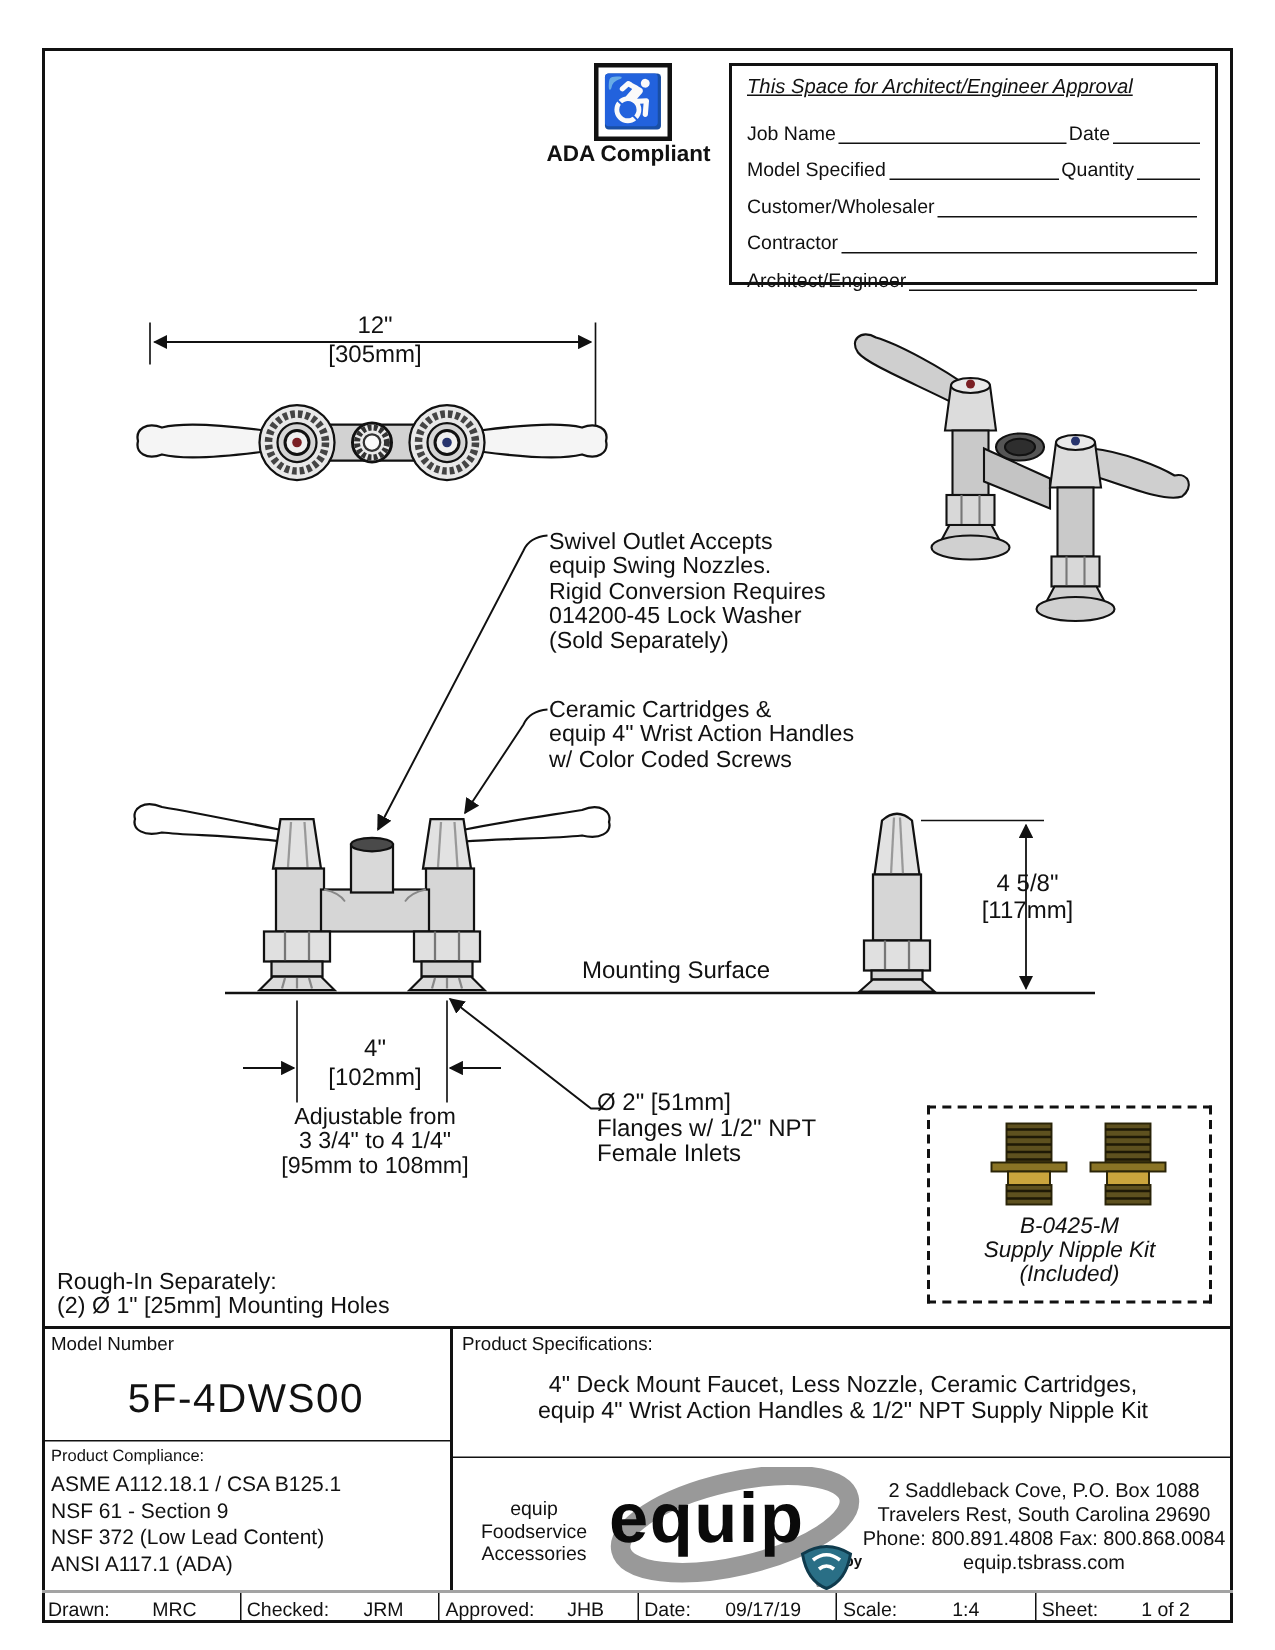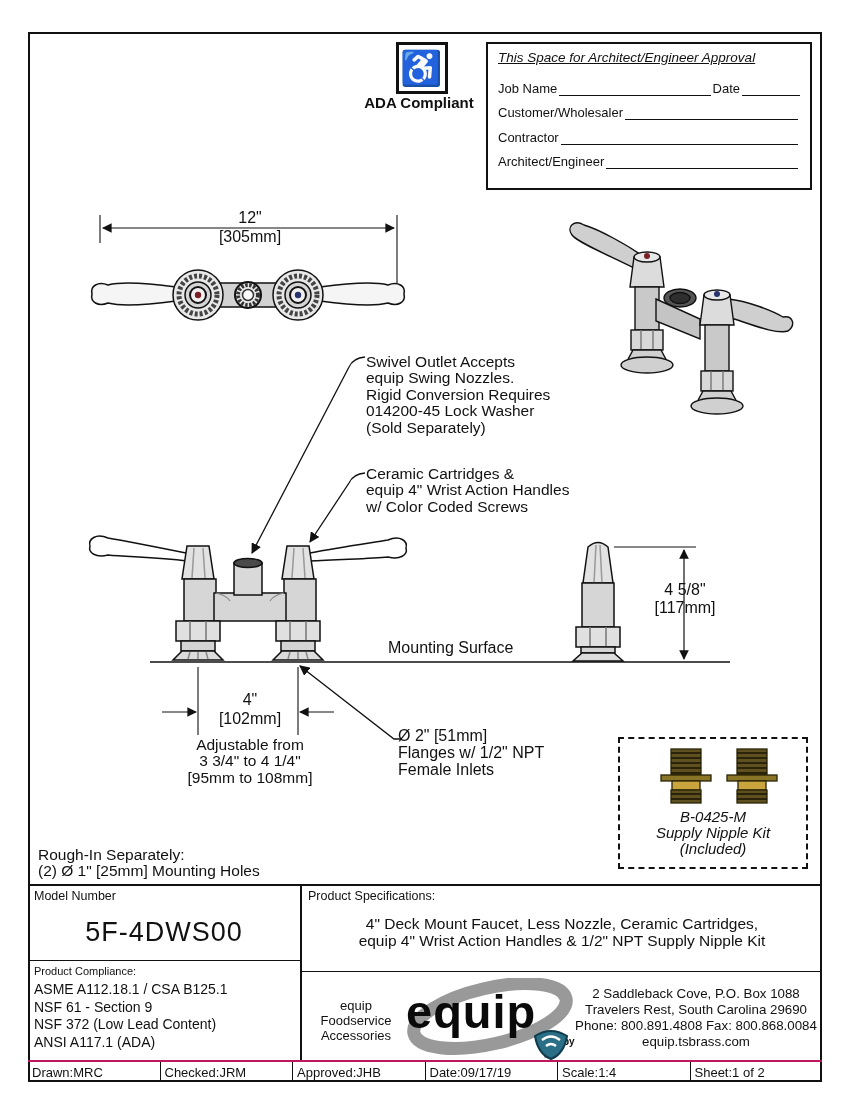--- a/index.html
+++ b/index.html
@@ -28,26 +28,26 @@
   .kit{position:absolute;left:618px;top:737px;width:190px;height:132px;border:2.5px dashed #111;
     box-sizing:border-box;text-align:center;font-style:italic;}
   .kit .ktxt{font-size:15px;line-height:16px;}
   
   .tb-line{position:absolute;background:#111;}
   .leftcol{position:absolute;left:28px;top:886px;width:274px;height:174px;border-right:2px solid #111;box-sizing:border-box;}
   .rightcol{position:absolute;left:302px;top:886px;width:520px;height:174px;box-sizing:border-box;}
   .model-big{font-size:27px;letter-spacing:1px;text-align:center;margin-top:14px;}
   .comp-list{font-size:14px;line-height:17.6px;padding:2px 0 0 6px;}
   .spec-lines{font-size:15.5px;line-height:16.5px;text-align:center;margin-top:13px;}
-  .footer-row{position:absolute;left:28px;top:1060px;width:794px;height:22px;border-top:2px solid #be185d;
+  .footer-row{position:absolute;left:28px;top:1060px;width:794px;height:22px;border-top:2px solid #a3a3a3;
     display:flex;box-sizing:border-box;}
   .fcell{flex:1;display:flex;align-items:center;border-right:1.5px solid #111;font-size:13px;}
   .fcell:last-child{border-right:none;}
   .fcell .fl{padding-left:4px;}
-  .fcell .fv{flex:1;text-align:left;}
+  .fcell .fv{flex:1;text-align:center;}
   .brand-small{position:absolute;left:310px;top:998px;width:92px;text-align:center;font-size:13px;line-height:15px;}
   .addr{position:absolute;left:572px;top:986px;width:248px;text-align:center;font-size:13.3px;line-height:16px;}
   .logo-word{position:absolute;left:406px;top:984px;font-size:47px;font-weight:bold;letter-spacing:1px;color:#0a0a0a;}
   .logo-by{position:absolute;left:519px;top:1036px;font-size:10px;font-weight:bold;margin-left:44px;}
 </style>
 </head>
 <body>
 
 <div class="sheet">
   <div class="frame"></div>
@@ -57,20 +57,26 @@
   </div>
   <div class="ada-label">ADA Compliant</div>
 
   <div class="approval">
     <div class="title">This Space for Architect/Engineer Approval</div>
     <div class="arow">
       <span>Job Name</span>
       <span class="fline"></span>
       <span>Date</span>
       <span class="fshort" style="width:58px;"></span>
+    </div>
+    <div class="arow">
+      <span>Model Specified</span>
+      <span class="fline"></span>
+      <span>Quantity</span>
+      <span class="fshort" style="width:42px;"></span>
     </div>
     <div class="arow">
       <span>Customer/Wholesaler</span>
       <span class="fline"></span>
     </div>
     <div class="arow">
       <span>Contractor</span>
       <span class="fline"></span>
     </div>
     <div class="arow">

